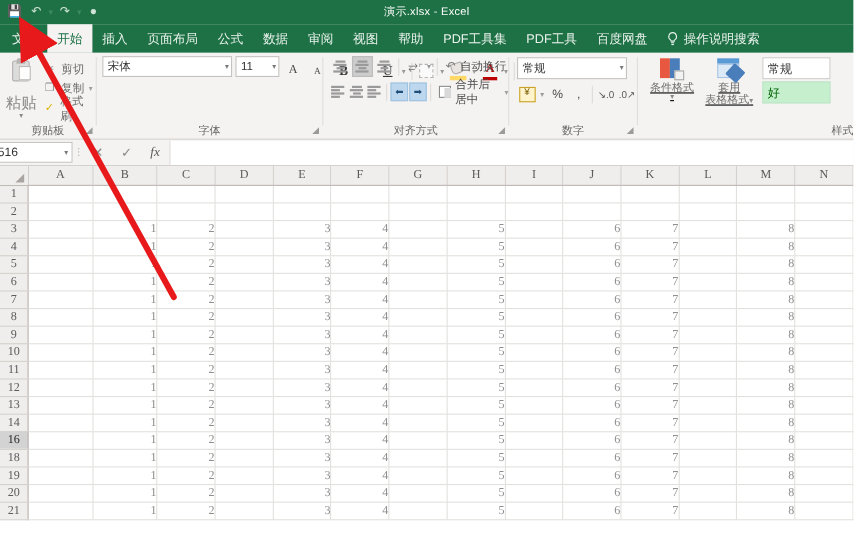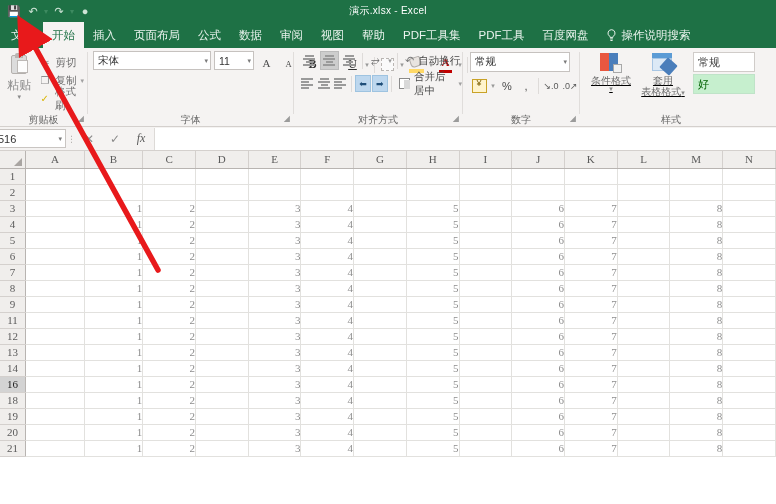--- a/index.html
+++ b/index.html
@@ -75,21 +75,21 @@
     background: #dcdcdc; border: 1px solid #b4b0ad; border-radius: 2px;
   }
   .paste-clip {
     position: absolute; left: 7px; top: 0px; width: 8px; height: 5px;
     background: #b9b5b2; border-radius: 2px 2px 0 0;
   }
   .paste-page {
     position: absolute; left: 9px; top: 7px; width: 11px; height: 13px;
     background: #fdfdfd; border: 1px solid #bdb9b6;
   }
-  .paste-txt { font-size: 12px; color: #8a8a8a; margin-top: 0; }
+  .paste-txt { font-size: 14px; color: #8a8a8a; margin-top: 8px; }
   .paste-caret { font-size: 7px; color: #8a8a8a; line-height: 6px; }
   .clip-col { display: flex; flex-direction: column; gap: 1px; padding-top: 3px; }
   .clip-item {
     display: flex; align-items: center; gap: 4px; font-size: 10.5px;
     color: #6c6c6c; height: 17px; padding: 0 2px;
   }
   .ci-ico { width: 13px; text-align: center; font-size: 10px; color: #8c8c8c; }
   .ci-caret { font-size: 7px; color: #a0a0a0; }
 
   
@@ -537,21 +537,21 @@
               <span>套用</span><br>
               <span>表格格式</span><span class="cr">▾</span>
             </div>
           </div>
           <div class="gallery">
             <div class="gcell">常规</div>
             <div class="gcell good">好</div>
           </div>
         </div>
       </div>
-      <div class="grp-label" style="width:196px; text-align:center; padding-right:14px;">
+      <div class="grp-label" style="width:196px; text-align:right; ">
         <span>样式</span>
       </div>
     </div>
   </div>
 
   <div class="fxbar">
     <div class="namebox">
       <span class="nv">516</span>
       <span class="nc">▾</span>
     </div>
@@ -752,20 +752,37 @@
             <td class="cell"></td>
             <td class="cell">5</td>
             <td class="cell"></td>
             <td class="cell">6</td>
             <td class="cell">7</td>
             <td class="cell"></td>
             <td class="cell">8</td>
             <td class="cell"></td>
           </tr>
           <tr>
+            <th class="rowhead">10</th>
+            <td class="cell"></td>
+            <td class="cell">1</td>
+            <td class="cell">2</td>
+            <td class="cell"></td>
+            <td class="cell">3</td>
+            <td class="cell">4</td>
+            <td class="cell"></td>
+            <td class="cell">5</td>
+            <td class="cell"></td>
+            <td class="cell">6</td>
+            <td class="cell">7</td>
+            <td class="cell"></td>
+            <td class="cell">8</td>
+            <td class="cell"></td>
+          </tr>
+          <tr>
             <th class="rowhead">11</th>
             <td class="cell"></td>
             <td class="cell">1</td>
             <td class="cell">2</td>
             <td class="cell"></td>
             <td class="cell">3</td>
             <td class="cell">4</td>
             <td class="cell"></td>
             <td class="cell">5</td>
             <td class="cell"></td>

